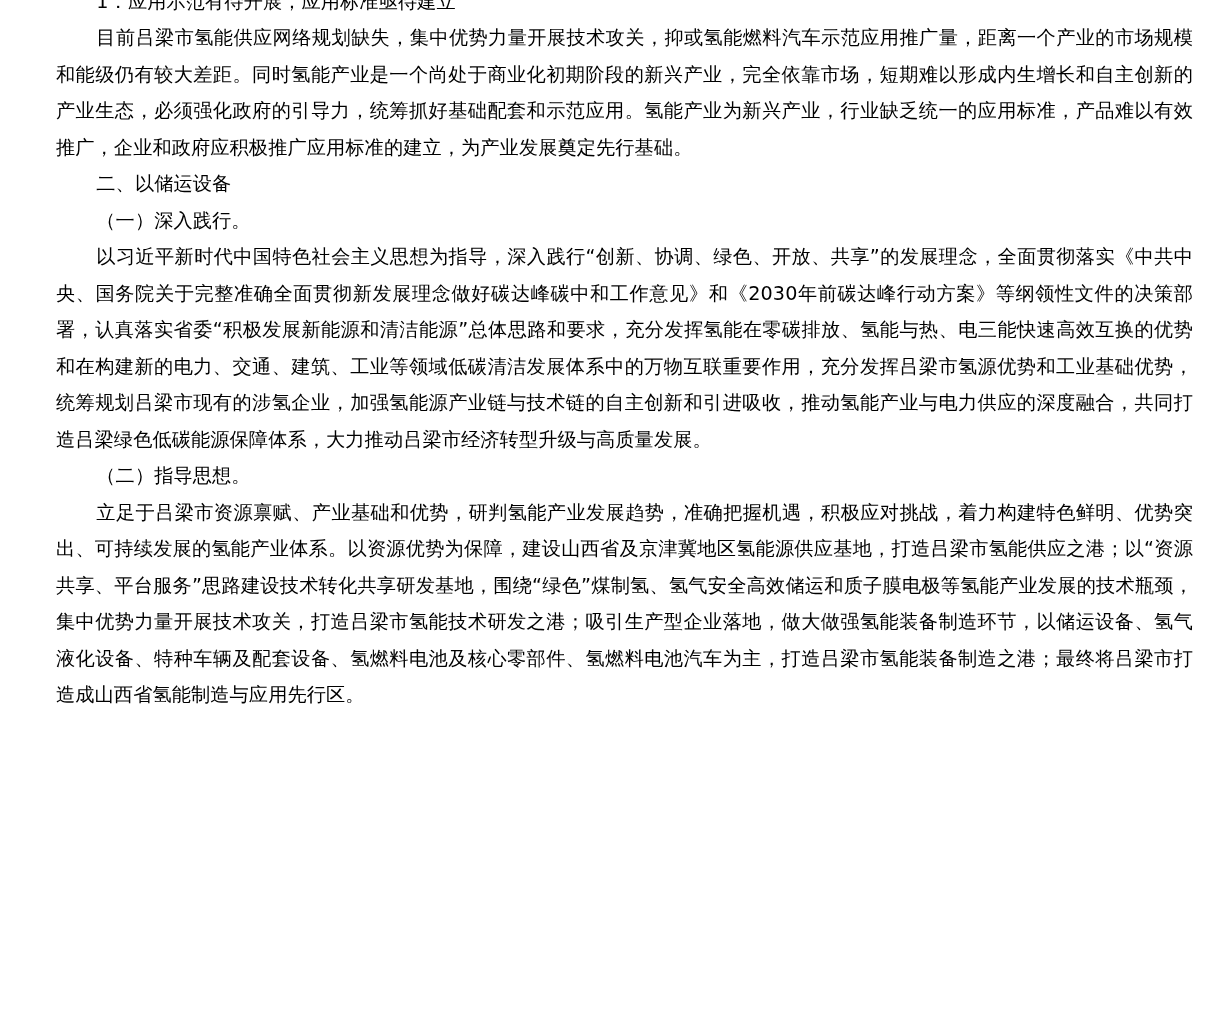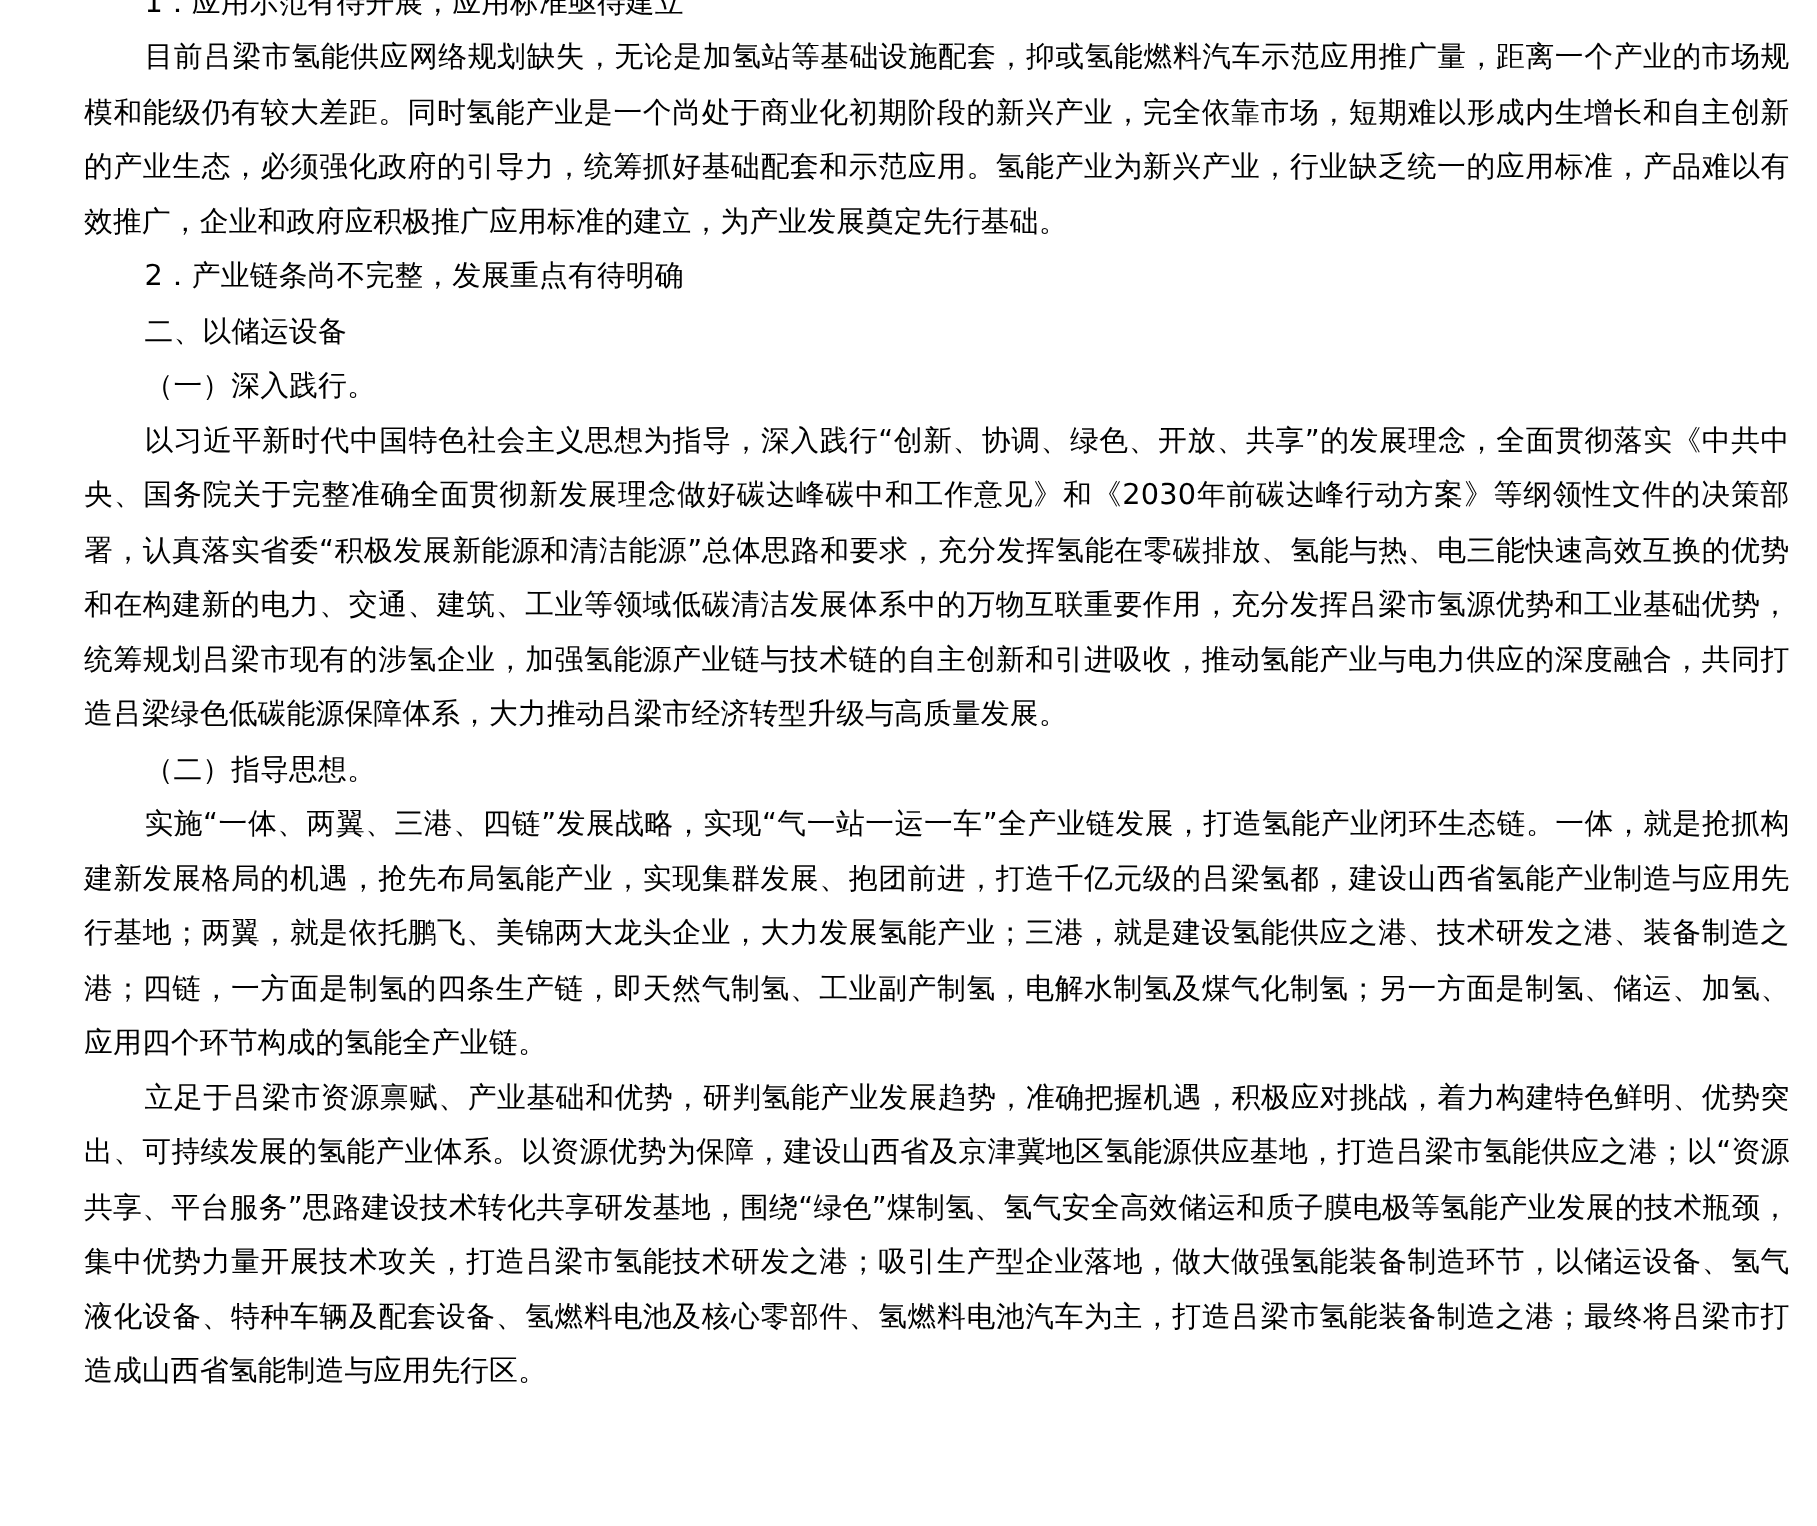--- a/index.html
+++ b/index.html
@@ -49,22 +49,20 @@
 </style>
 </head>
 <body>
 
 <div id="doc-page">
 
   <div class="clip-top">
     <p class="para heading">1．应用示范有待开展，应用标准亟待建立</p>
   </div>
 
-  <p class="para indent">目前吕梁市氢能供应网络规划缺失，无论是加氢站等基础设施配套，抑或氢能燃料汽车示范应用推广量，距离一个产业的市场规模和能级仍有较大差距。同时氢能产业是一个尚处于商业化初期阶段的新兴产业，完全依靠市场，短期难以形成内生增长和自主创新的产业生态，必须强化政府的引导力，统筹抓好基础配套和示范应用。氢能产业为新兴产业，行业缺乏统一的应用标准，产品难以有效推广，企业和政府应积极推广应用标准的建立，为产业发展奠定先行基础。</p>
-  <p class="para heading">2．产业链条尚不完整，发展重点有待明确</p>
+  <p class="para indent">目前吕梁市氢能供应网络规划缺失，集中优势力量开展技术攻关，抑或氢能燃料汽车示范应用推广量，距离一个产业的市场规模和能级仍有较大差距。同时氢能产业是一个尚处于商业化初期阶段的新兴产业，完全依靠市场，短期难以形成内生增长和自主创新的产业生态，必须强化政府的引导力，统筹抓好基础配套和示范应用。氢能产业为新兴产业，行业缺乏统一的应用标准，产品难以有效推广，企业和政府应积极推广应用标准的建立，为产业发展奠定先行基础。</p>
   <p class="para heading">二、以储运设备</p>
   <p class="para heading">（一）深入践行。</p>
   <p class="para indent">以习近平新时代中国特色社会主义思想为指导，深入践行“创新、协调、绿色、开放、共享”的发展理念，全面贯彻落实《中共中央、国务院关于完整准确全面贯彻新发展理念做好碳达峰碳中和工作意见》和《2030年前碳达峰行动方案》等纲领性文件的决策部署，认真落实省委“积极发展新能源和清洁能源”总体思路和要求，充分发挥氢能在零碳排放、氢能与热、电三能快速高效互换的优势和在构建新的电力、交通、建筑、工业等领域低碳清洁发展体系中的万物互联重要作用，充分发挥吕梁市氢源优势和工业基础优势，统筹规划吕梁市现有的涉氢企业，加强氢能源产业链与技术链的自主创新和引进吸收，推动氢能产业与电力供应的深度融合，共同打造吕梁绿色低碳能源保障体系，大力推动吕梁市经济转型升级与高质量发展。</p>
   <p class="para heading">（二）指导思想。</p>
-  <p class="para indent">实施“一体、两翼、三港、四链”发展战略，实现“气一站一运一车”全产业链发展，打造氢能产业闭环生态链。一体，就是抢抓构建新发展格局的机遇，抢先布局氢能产业，实现集群发展、抱团前进，打造千亿元级的吕梁氢都，建设山西省氢能产业制造与应用先行基地；两翼，就是依托鹏飞、美锦两大龙头企业，大力发展氢能产业；三港，就是建设氢能供应之港、技术研发之港、装备制造之港；四链，一方面是制氢的四条生产链，即天然气制氢、工业副产制氢，电解水制氢及煤气化制氢；另一方面是制氢、储运、加氢、应用四个环节构成的氢能全产业链。</p>
   <p class="para indent">立足于吕梁市资源禀赋、产业基础和优势，研判氢能产业发展趋势，准确把握机遇，积极应对挑战，着力构建特色鲜明、优势突出、可持续发展的氢能产业体系。以资源优势为保障，建设山西省及京津冀地区氢能源供应基地，打造吕梁市氢能供应之港；以“资源共享、平台服务”思路建设技术转化共享研发基地，围绕“绿色”煤制氢、氢气安全高效储运和质子膜电极等氢能产业发展的技术瓶颈，集中优势力量开展技术攻关，打造吕梁市氢能技术研发之港；吸引生产型企业落地，做大做强氢能装备制造环节，以储运设备、氢气液化设备、特种车辆及配套设备、氢燃料电池及核心零部件、氢燃料电池汽车为主，打造吕梁市氢能装备制造之港；最终将吕梁市打造成山西省氢能制造与应用先行区。</p>
 
 </div>
 
 </body></html>

